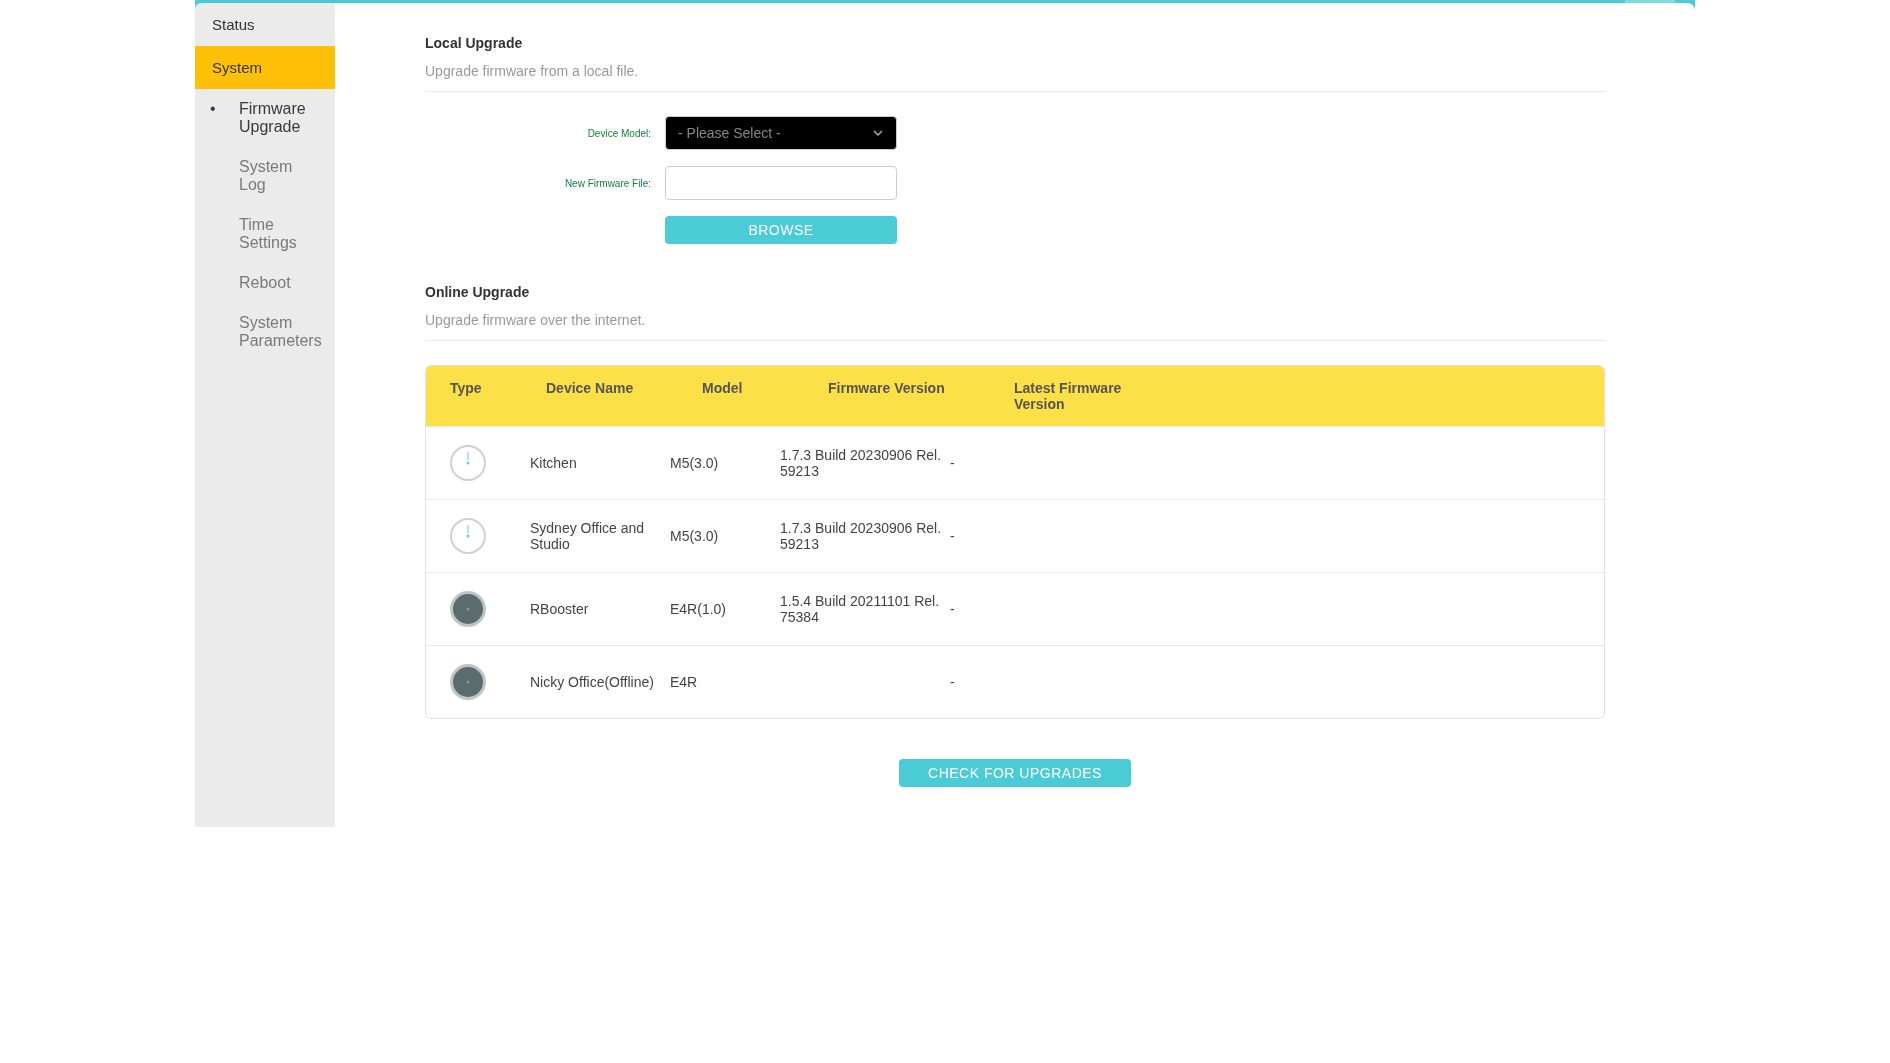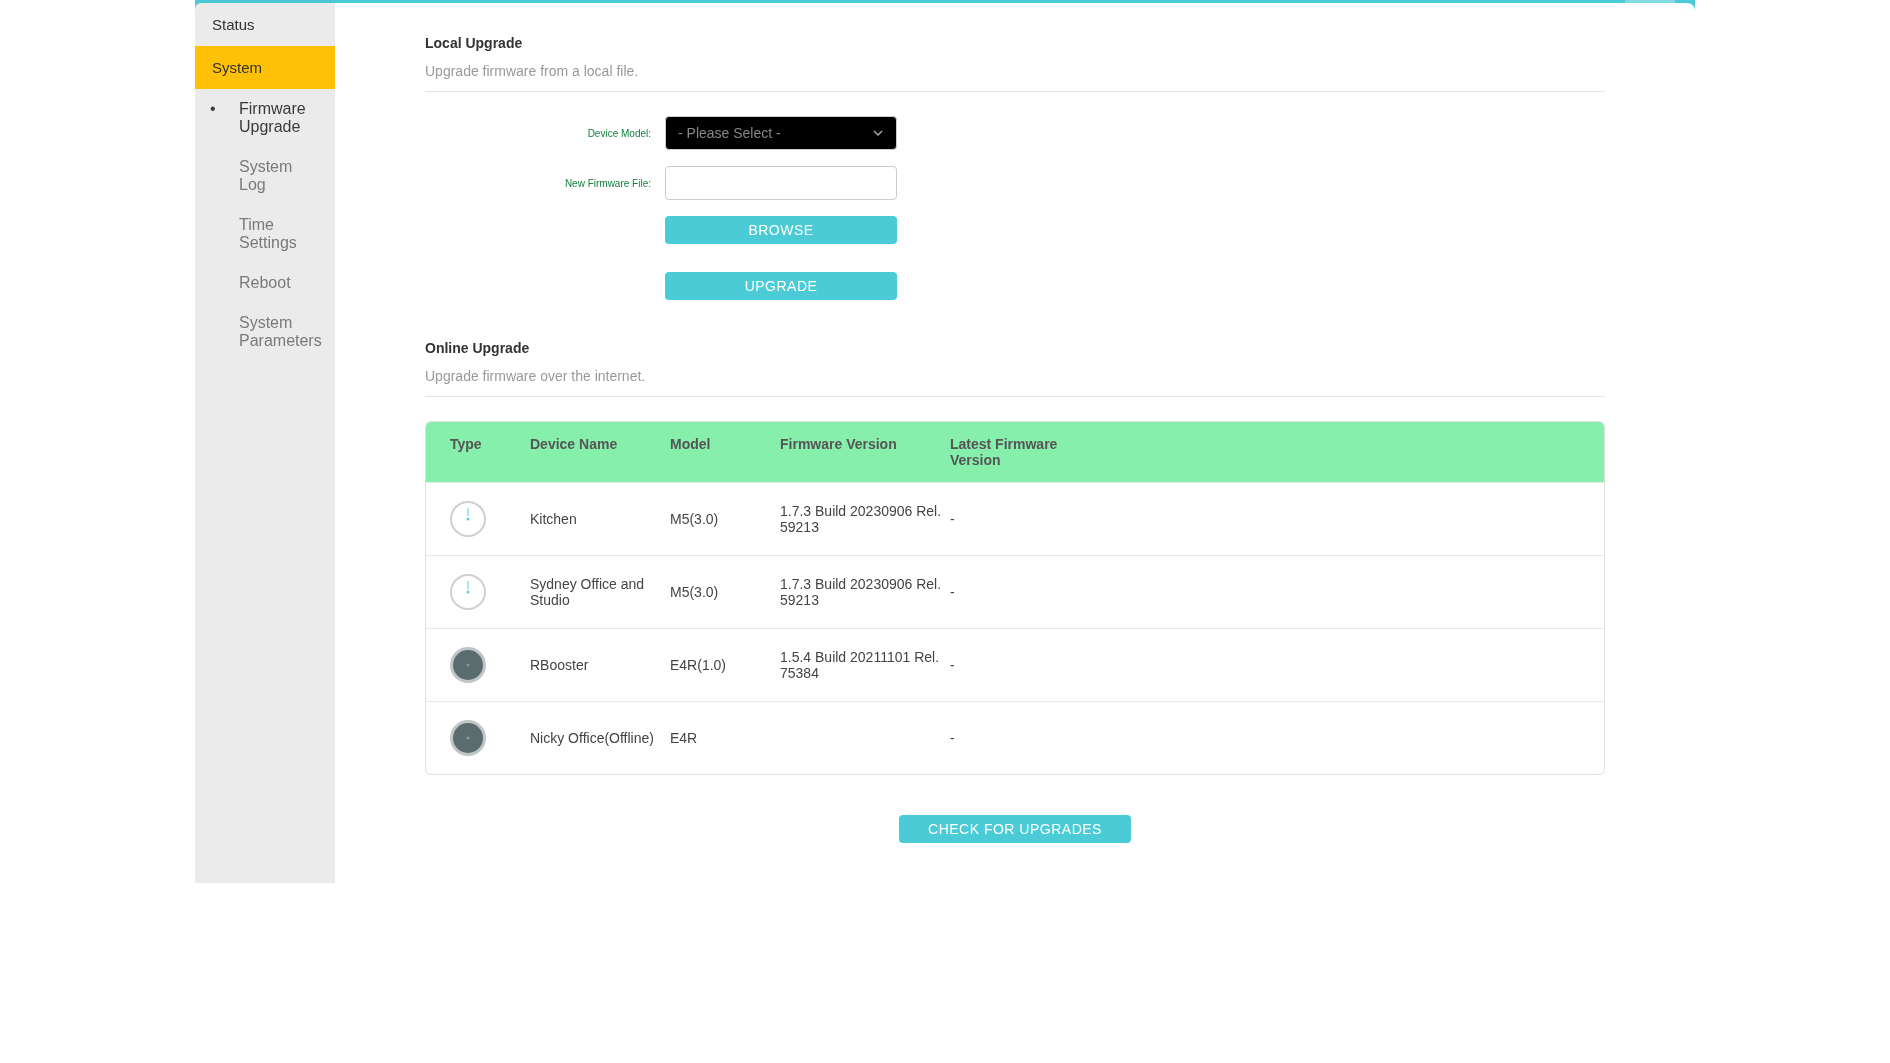--- a/index.html
+++ b/index.html
@@ -153,25 +153,25 @@
       margin-top: 40px;
     }
     .device-table {
       border: 1px solid #e0e0e0;
       border-radius: 6px;
       overflow: hidden;
       margin-top: 4px;
       width: 100%;
     }
     .table-header {
-      background: #86efac;
+      background: #fde047;
       display: grid;
       grid-template-columns: 80px 140px 110px 170px 135px;
       padding: 14px 24px;
-      gap: 0;
+      gap: 16px;
     }
     .th {
       font-size: 14px;
       color: #555;
       font-weight: 600;
     }
     .table-row {
       display: grid;
       grid-template-columns: 80px 140px 110px 170px 135px;
       padding: 18px 24px;
@@ -288,23 +288,20 @@
 
     <div class="form-row">
       <div class="form-label">New Firmware File:</div>
       <input class="text-input" type="text" style="">
     </div>
 
     <div class="btn-row">
       <button class="btn">BROWSE</button>
     </div>
 
-    <div class="btn-row" style="margin-top:28px;">
-      <button class="btn">UPGRADE</button>
-    </div>
 
     <div class="online-section">
       <div class="section-title">Online Upgrade</div>
       <div class="section-desc">Upgrade firmware over the internet.</div>
 
       <div class="device-table">
         <div class="table-header">
           <div class="th">Type</div>
           <div class="th">Device Name</div>
           <div class="th">Model</div>

